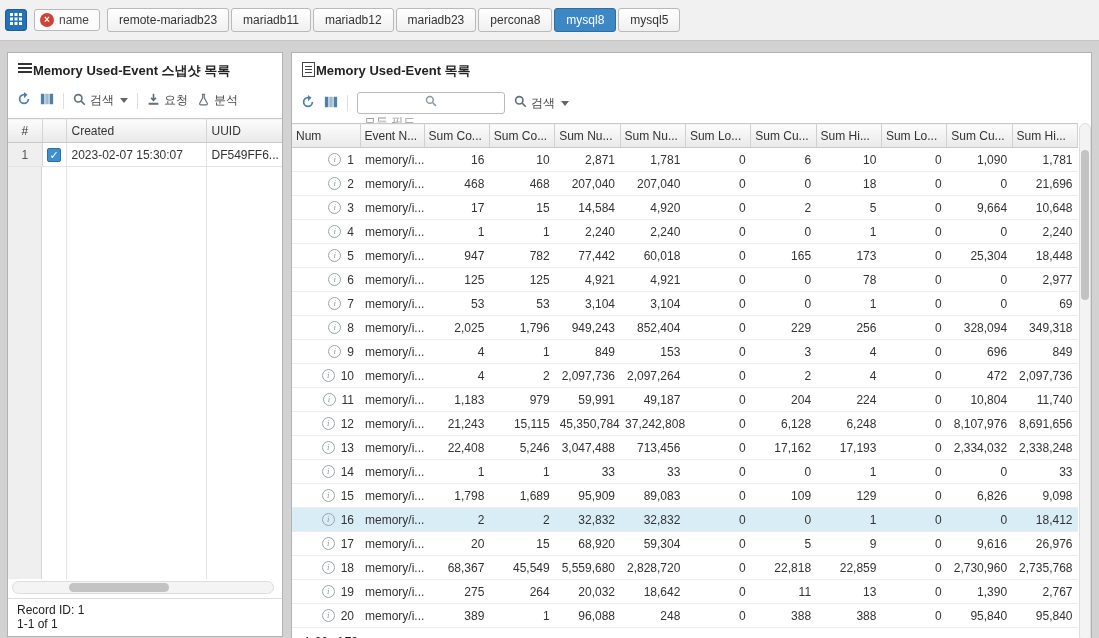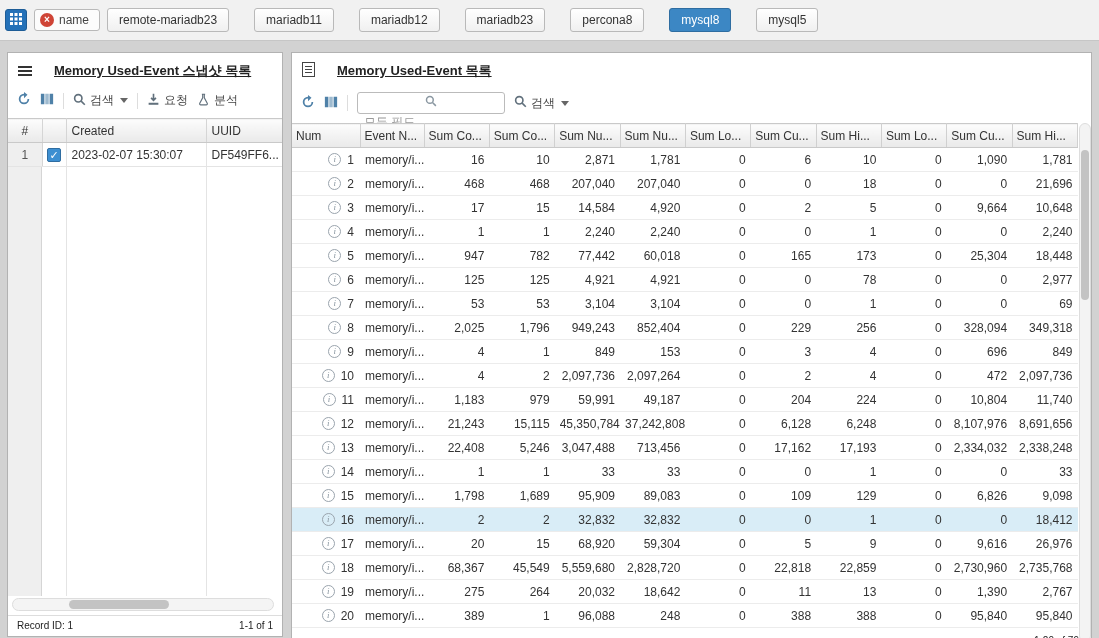--- a/index.html
+++ b/index.html
@@ -38,22 +38,22 @@
   }
   .srv-btn.active { background: #3c87c4; border-color: #2f6da1; color: #fff; }
 
   
   .content { display: flex; gap: 8px; padding: 11px 7px 0 7px; align-items: flex-start; }
   .panel { background: #fff; border: 1px solid #b2b2b2; display: flex; flex-direction: column; }
   .panel.left  { width: 276px; flex: none; height: 585px; }
   .panel.right { flex: 1; height: 600px; }
 
   .panel-hd {
-    display: flex; align-items: flex-end; gap: 22px;
-    padding: 9px 10px 5px 10px; font-size: 13px; font-weight: bold; color: #222; text-decoration: underline;
+    display: flex; align-items: flex-start; gap: 1px;
+    padding: 9px 10px 5px 10px; font-size: 13px; font-weight: bold; color: #222;
   }
   .toolbar { display: flex; align-items: center; gap: 9px; padding: 7px 9px 9px 9px; }
   .tool { display: flex; align-items: center; gap: 4px; cursor: pointer; color: #444; background: none; border: none; font-size: 12px; font-family: "Liberation Sans", sans-serif; }
   .vdiv { width: 1px; height: 16px; background: #ddd; flex: none; }
   .caret { width: 0; height: 0; border-left: 4px solid transparent; border-right: 4px solid transparent; border-top: 5px solid #666; margin-left: 2px; }
 
   .filter-input {
     display: flex; align-items: center; gap: 5px;
     border: 1px solid #bbb; border-radius: 3px; background: #fff;
     padding: 2px 6px; width: 148px; height: 22px; flex-direction: column;
@@ -92,21 +92,21 @@
   .grid-ext .l2 { position: absolute; left: 198px; top: 0; bottom: 0; width: 1px; background: #e4e4e4; }
 
   .hscroll {
     height: 13px; margin: 2px 8px 4px 4px; background: #f4f4f4;
     border: 1px solid #ddd; border-radius: 7px; position: relative; cursor: pointer;
   }
   .hscroll .thumb { position: absolute; left: 56px; top: 1px; width: 100px; height: 9px; background: #c3c3c3; border-radius: 5px; }
 
   .panel-ft {
     border-top: 1px solid #ddd; padding: 4px 9px 5px 9px;
-    display: flex; justify-content: space-between; font-size: 10px; color: #222;
+    display: flex; justify-content: space-between; font-size: 12px; color: #222; flex-direction: column;
   }
 
   
   .tblwrap { flex: 1; position: relative; padding-right: 13px; }
   .evt-table { border-collapse: collapse; table-layout: fixed; width: 100%; }
   .evt-table th {
     height: 24px; background: linear-gradient(#fcfcfc, #e9e9e9);
     border-top: 1px solid #c9c9c9; border-bottom: 1px solid #c9c9c9; border-right: 1px solid #d0d0d0;
     font-weight: normal; text-align: left; padding: 0 4px; color: #333;
     overflow: hidden; white-space: nowrap; cursor: pointer;
@@ -149,21 +149,21 @@
             <rect x="4.5" y="9" width="3" height="3"></rect>
             <rect x="9" y="9" width="3" height="3"></rect>
           </g>
         </svg>
     </span>
   </div>
   <div class="chip">
     <span class="x-circle">×</span>
     <span>name</span>
   </div>
-  <div style="display:flex; align-items:center; gap:25px;">
+  <div style="display:flex; align-items:center; gap:2px;">
       <button class="srv-btn">remote-mariadb23</button>
       <button class="srv-btn">mariadb11</button>
       <button class="srv-btn">mariadb12</button>
       <button class="srv-btn">mariadb23</button>
       <button class="srv-btn">percona8</button>
       <button class="srv-btn active">mysql8</button>
       <button class="srv-btn">mysql5</button>
     </div>
 </div>
 

